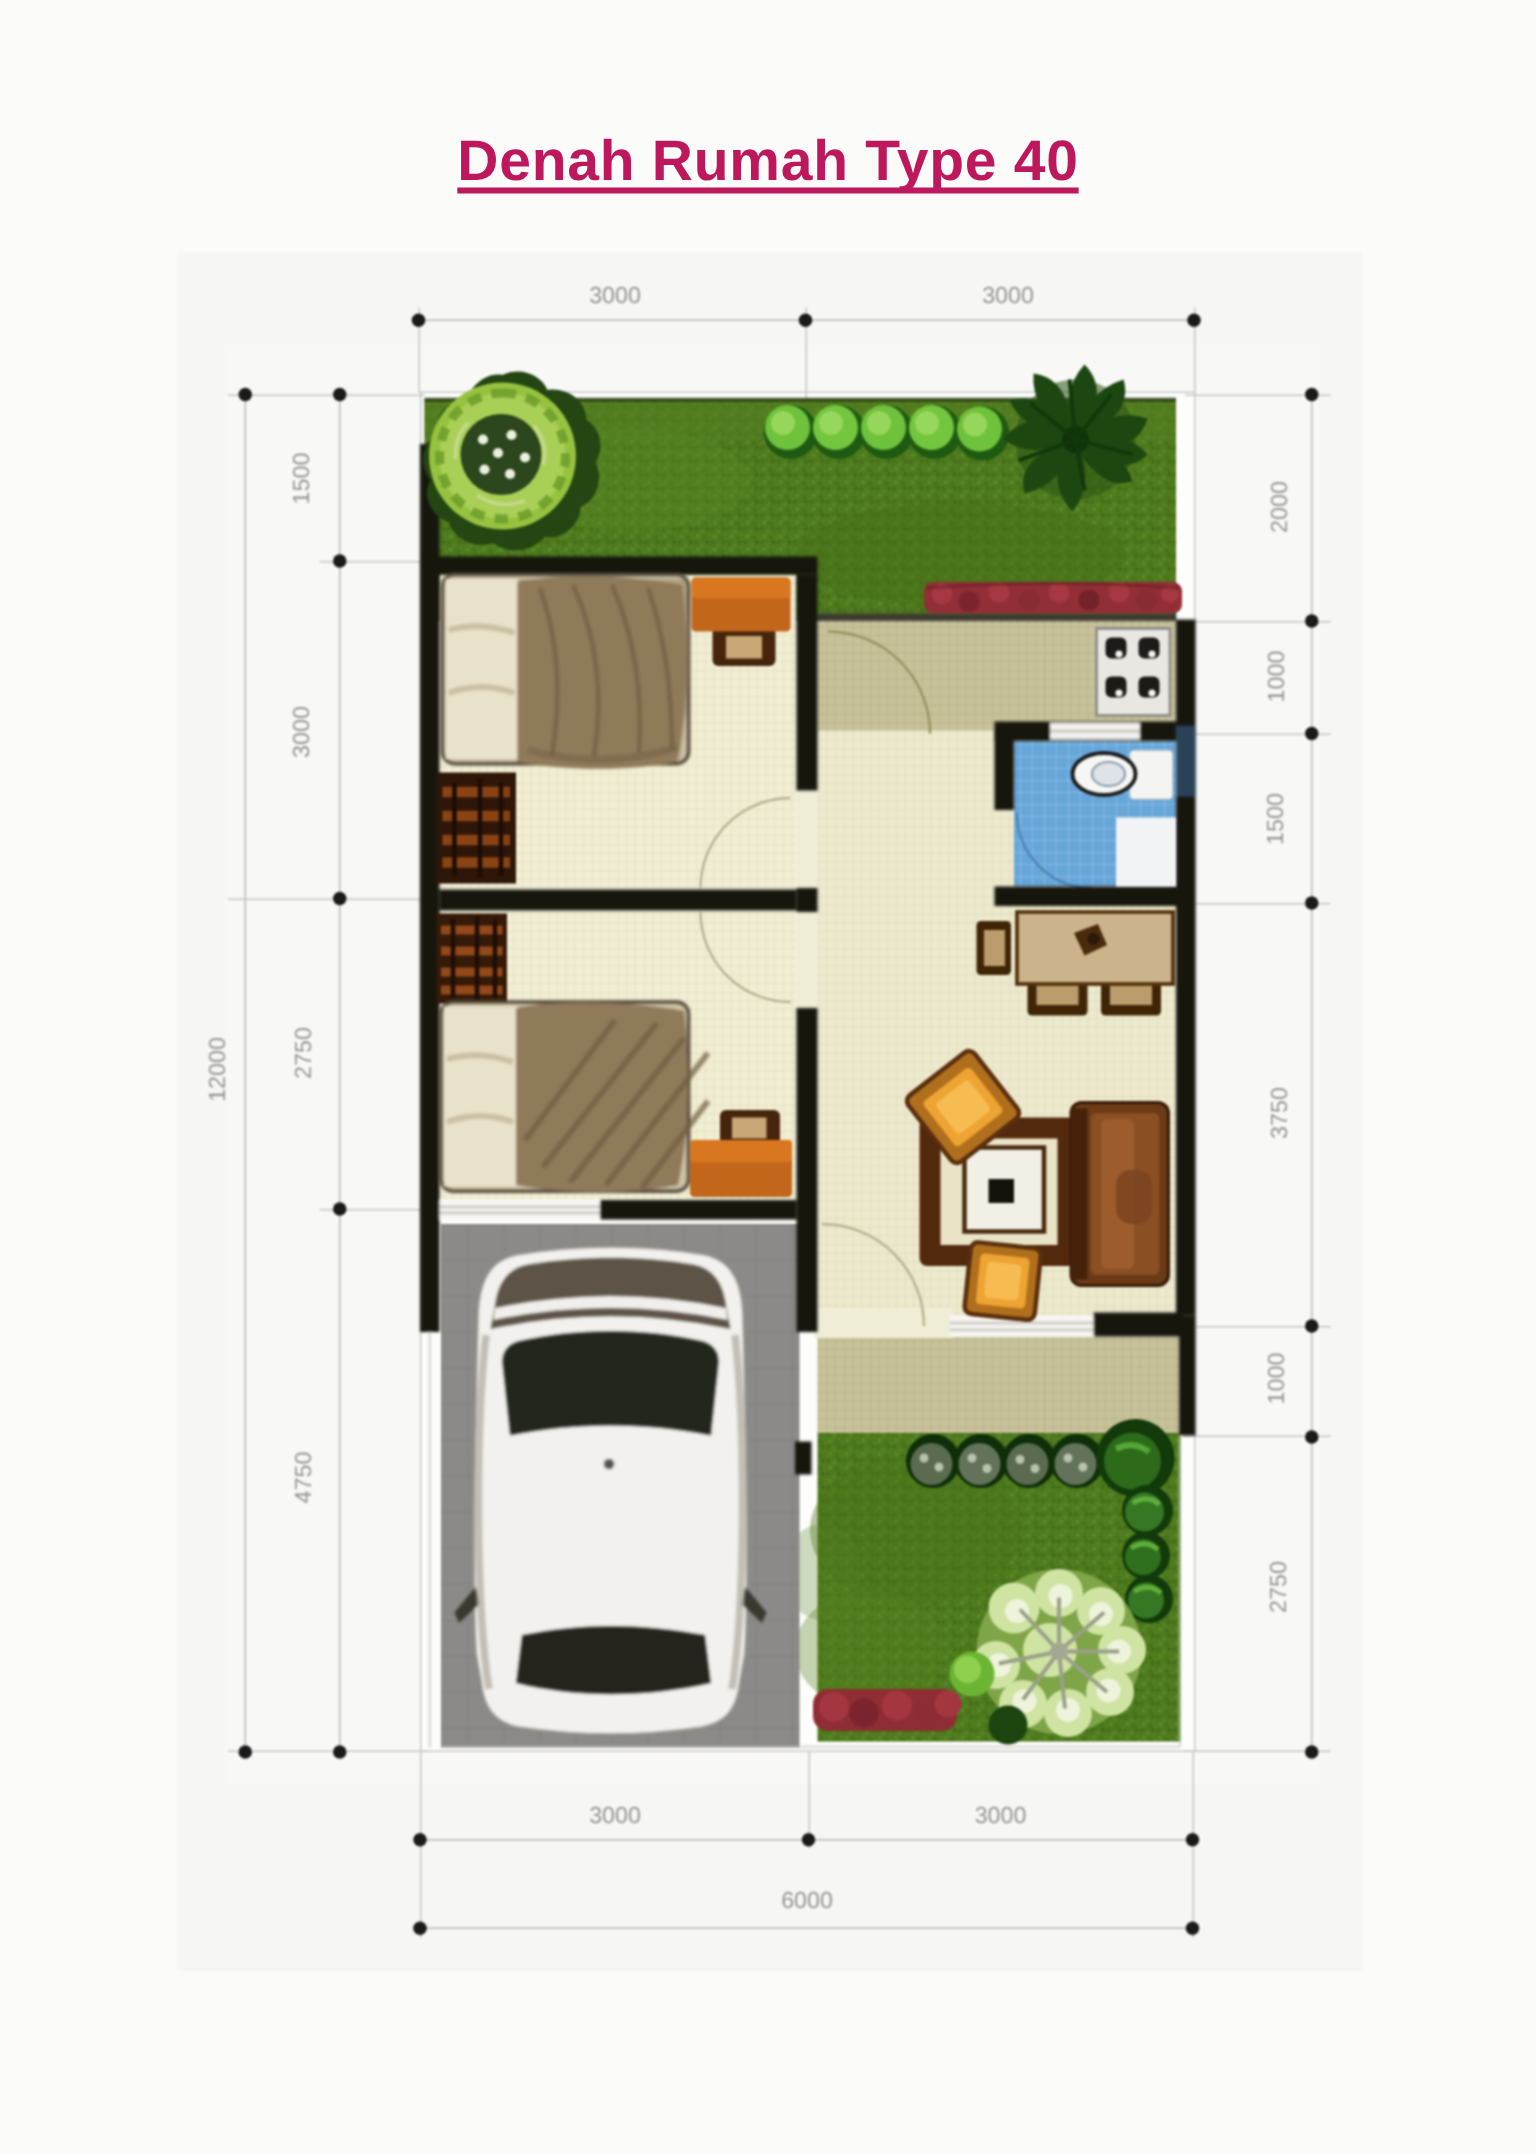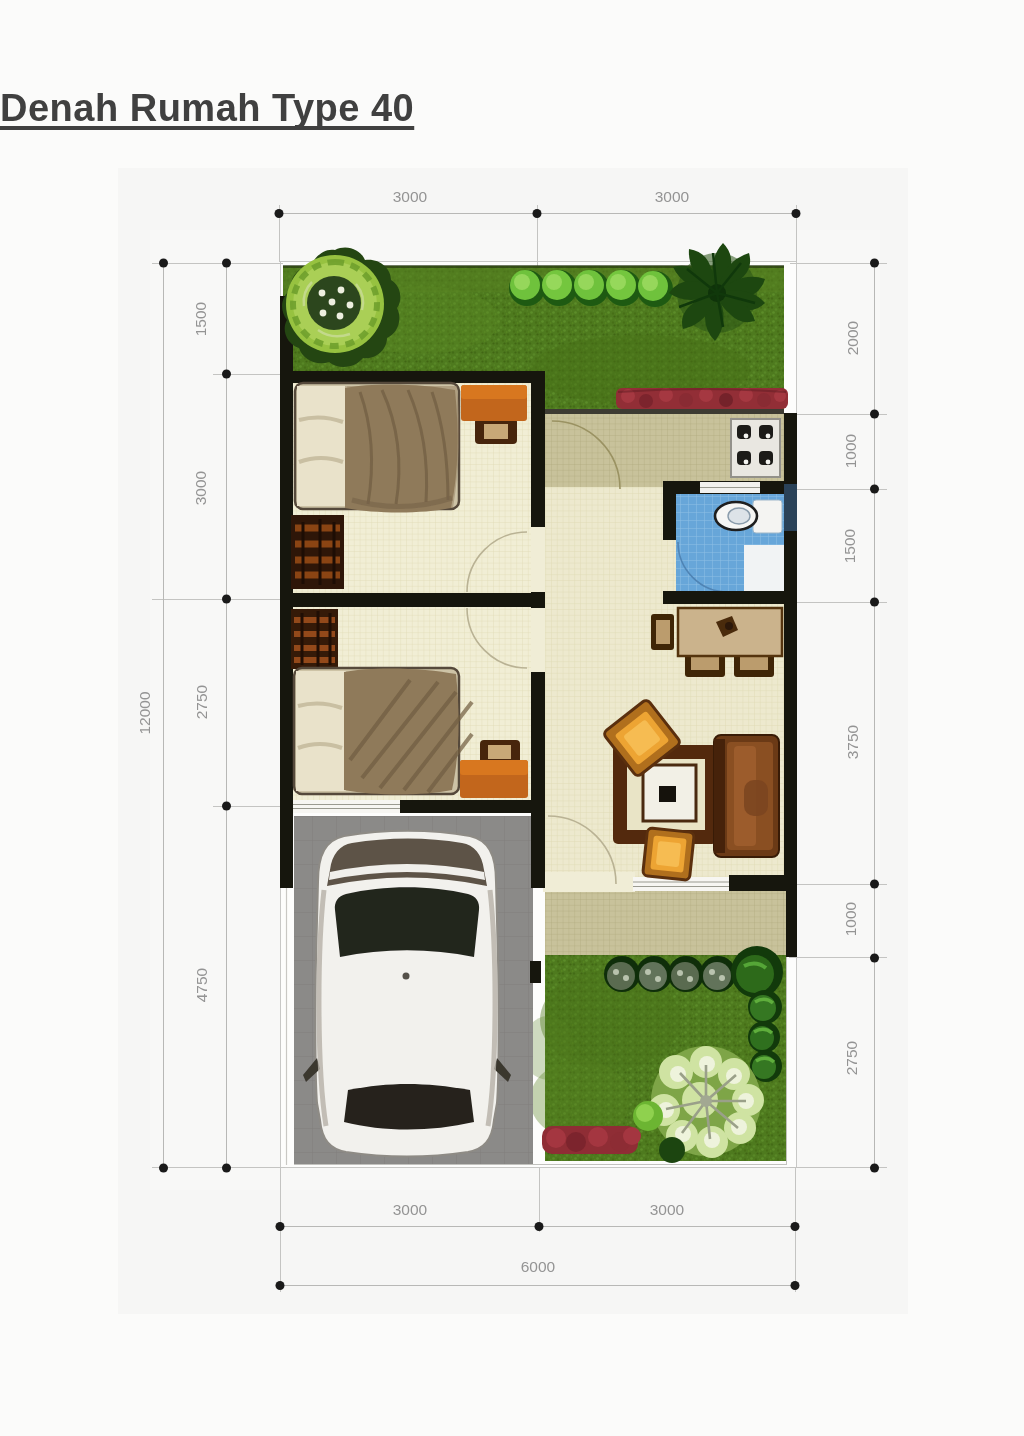--- a/index.html
+++ b/index.html
@@ -1,17 +1,17 @@
 <!DOCTYPE html>
 <html><head>
 <meta charset="utf-8">
 <style>
 html,body{margin:0;padding:0;background:#fbfbfa;}
 #page{position:relative;width:1024px;height:1436px;background:#fbfbfa;overflow:hidden;font-family:"Liberation Sans",sans-serif;}
-#title{position:absolute;left:0;top:87px;width:1024px;font-size:38px;font-weight:bold;color:#404040;letter-spacing:0.5px;}
+#title{position:absolute;left:0;top:87px;width:1024px;text-align:center;font-size:38px;font-weight:bold;color:#be185d;letter-spacing:0.5px;}
 #title span{text-decoration:underline;text-decoration-thickness:4px;text-underline-offset:5px;text-decoration-skip-ink:none;}
 svg{position:absolute;left:0;top:0;filter:blur(0.65px);}
 </style>
 </head>
 <body>
 <div id="page">
 
 <div id="title"><span>Denah Rumah Type 40</span></div>
 <svg width="1024" height="1436" viewBox="0 0 1024 1436">
 <defs>

